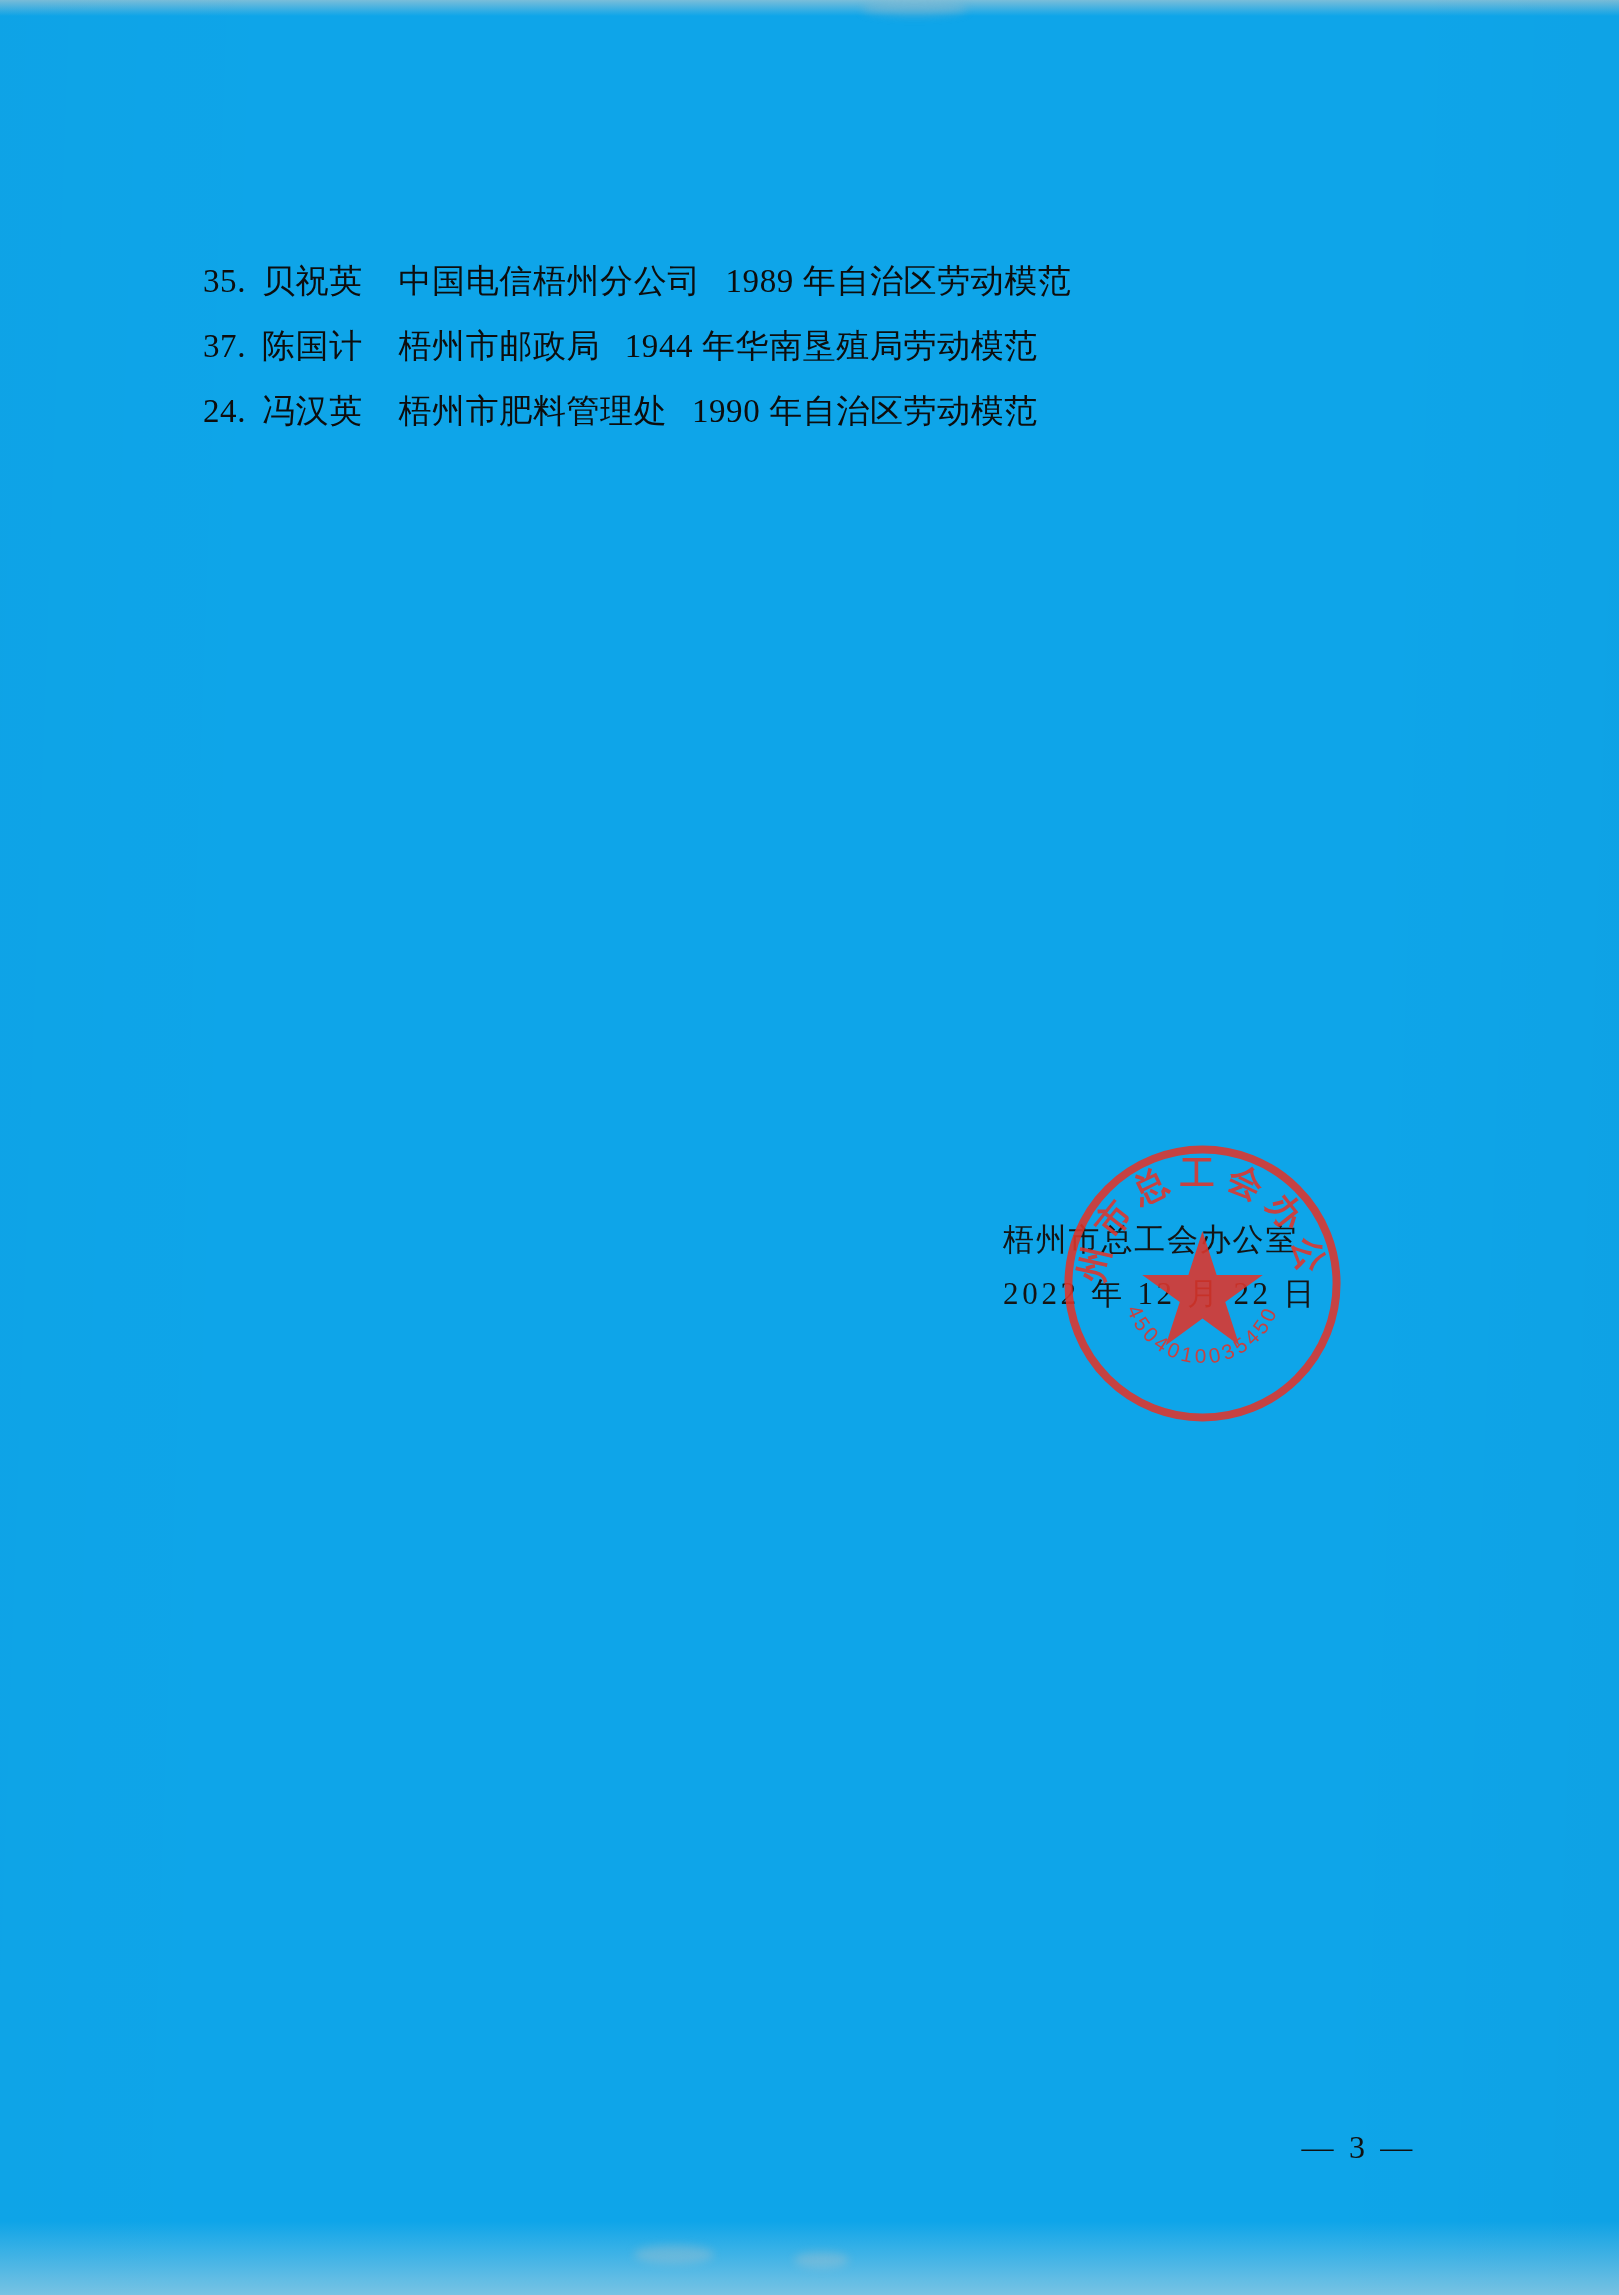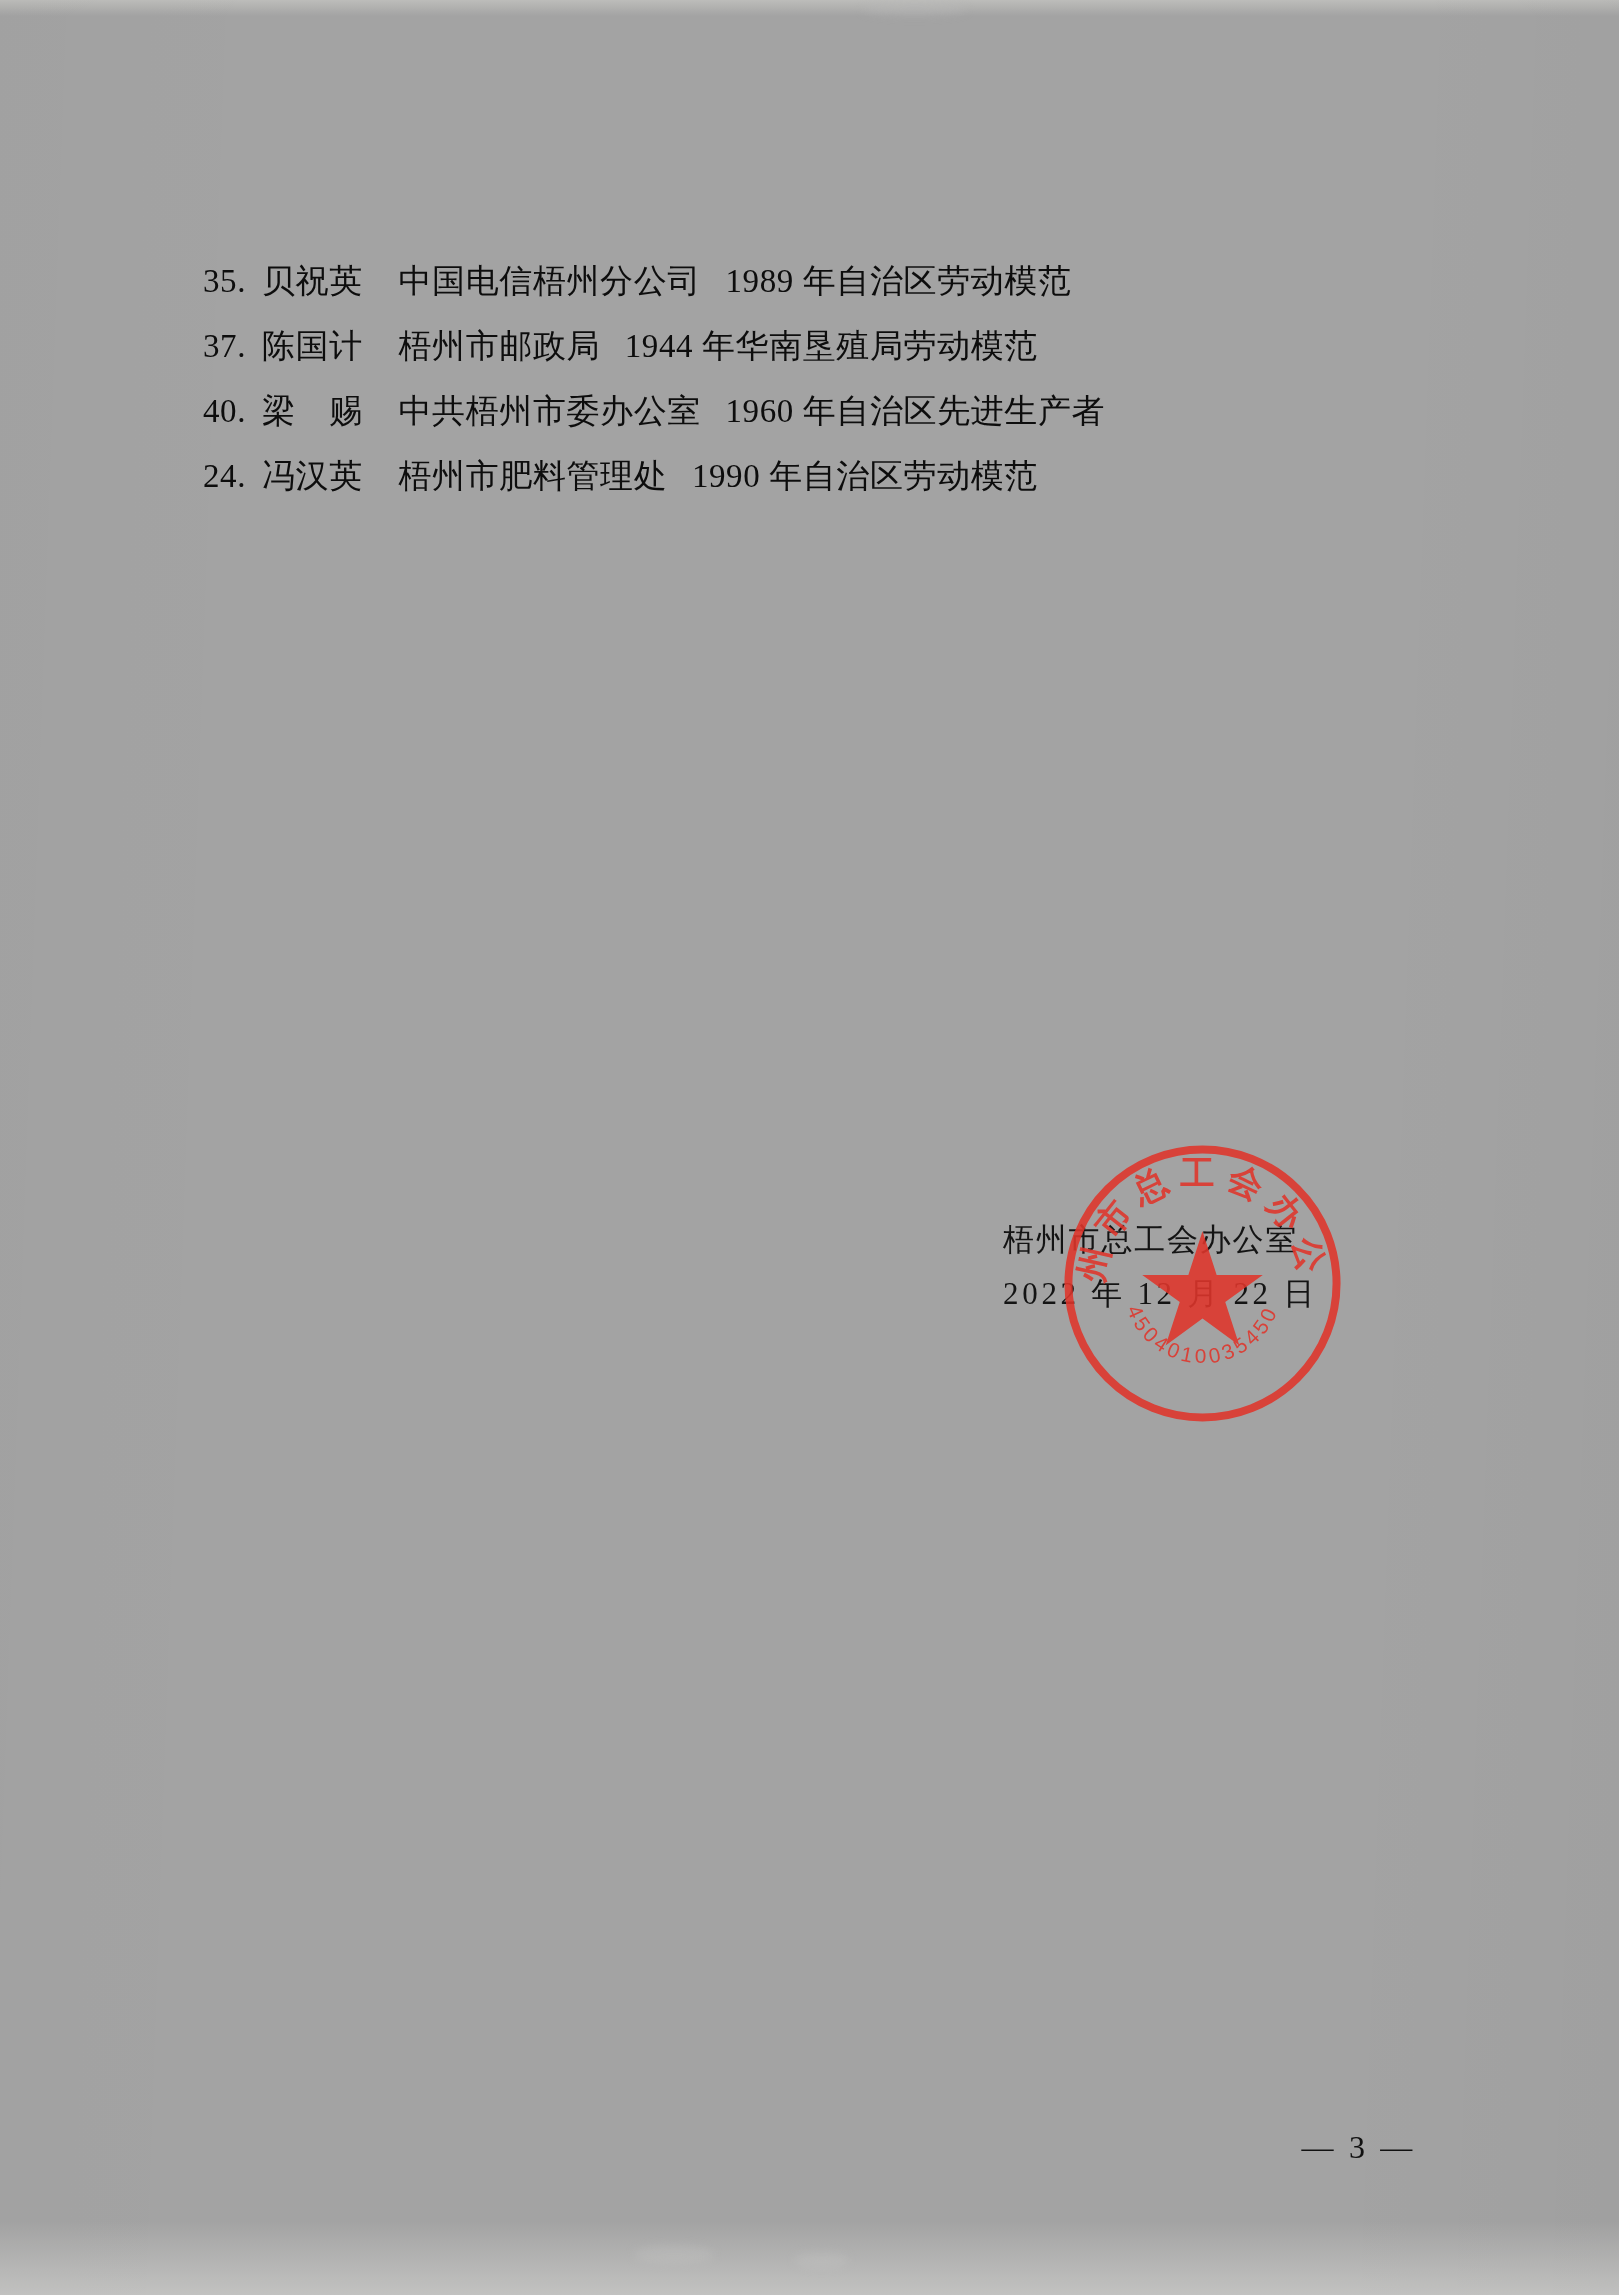--- a/index.html
+++ b/index.html
@@ -7,21 +7,21 @@
     padding: 0;
     background: #ffffff;
   }
   body {
     font-family: "Liberation Serif", "DejaVu Serif", serif;
   }
   .page {
     position: relative;
     width: 1619px;
     height: 2295px;
-    background: #a3a3a3;
+    background: #0ea5e9;
     overflow: hidden;
   }
   
   .paper-tint {
     position: absolute;
     inset: 0;
     background:
       linear-gradient(92deg, rgba(0,0,0,0.012) 0%, rgba(0,0,0,0.0) 18%, rgba(0,0,0,0.0) 82%, rgba(0,0,0,0.02) 100%);
     pointer-events: none;
   }
@@ -134,23 +134,20 @@
 
   <div class="content">
     <ul class="entry-list">
       <li class="entry">
         <span class="idx">35.</span><span class="nm">贝祝英</span><span class="org">中国电信梧州分公司</span><span class="award">1989 年自治区劳动模范</span>
       </li>
       <li class="entry">
         <span class="idx">37.</span><span class="nm">陈国计</span><span class="org">梧州市邮政局</span><span class="award">1944 年华南垦殖局劳动模范</span>
       </li>
       <li class="entry">
-        <span class="idx">40.</span><span class="nm">梁　赐</span><span class="org">中共梧州市委办公室</span><span class="award">1960 年自治区先进生产者</span>
-      </li>
-      <li class="entry">
         <span class="idx">24.</span><span class="nm">冯汉英</span><span class="org">梧州市肥料管理处</span><span class="award">1990 年自治区劳动模范</span>
       </li>
     </ul>
 
     <div class="signature-block">
       <div>梧州市总工会办公室</div>
       <div class="sig-date">2022 年 12 月 22 日</div>
     </div>
 
     <div class="seal">

